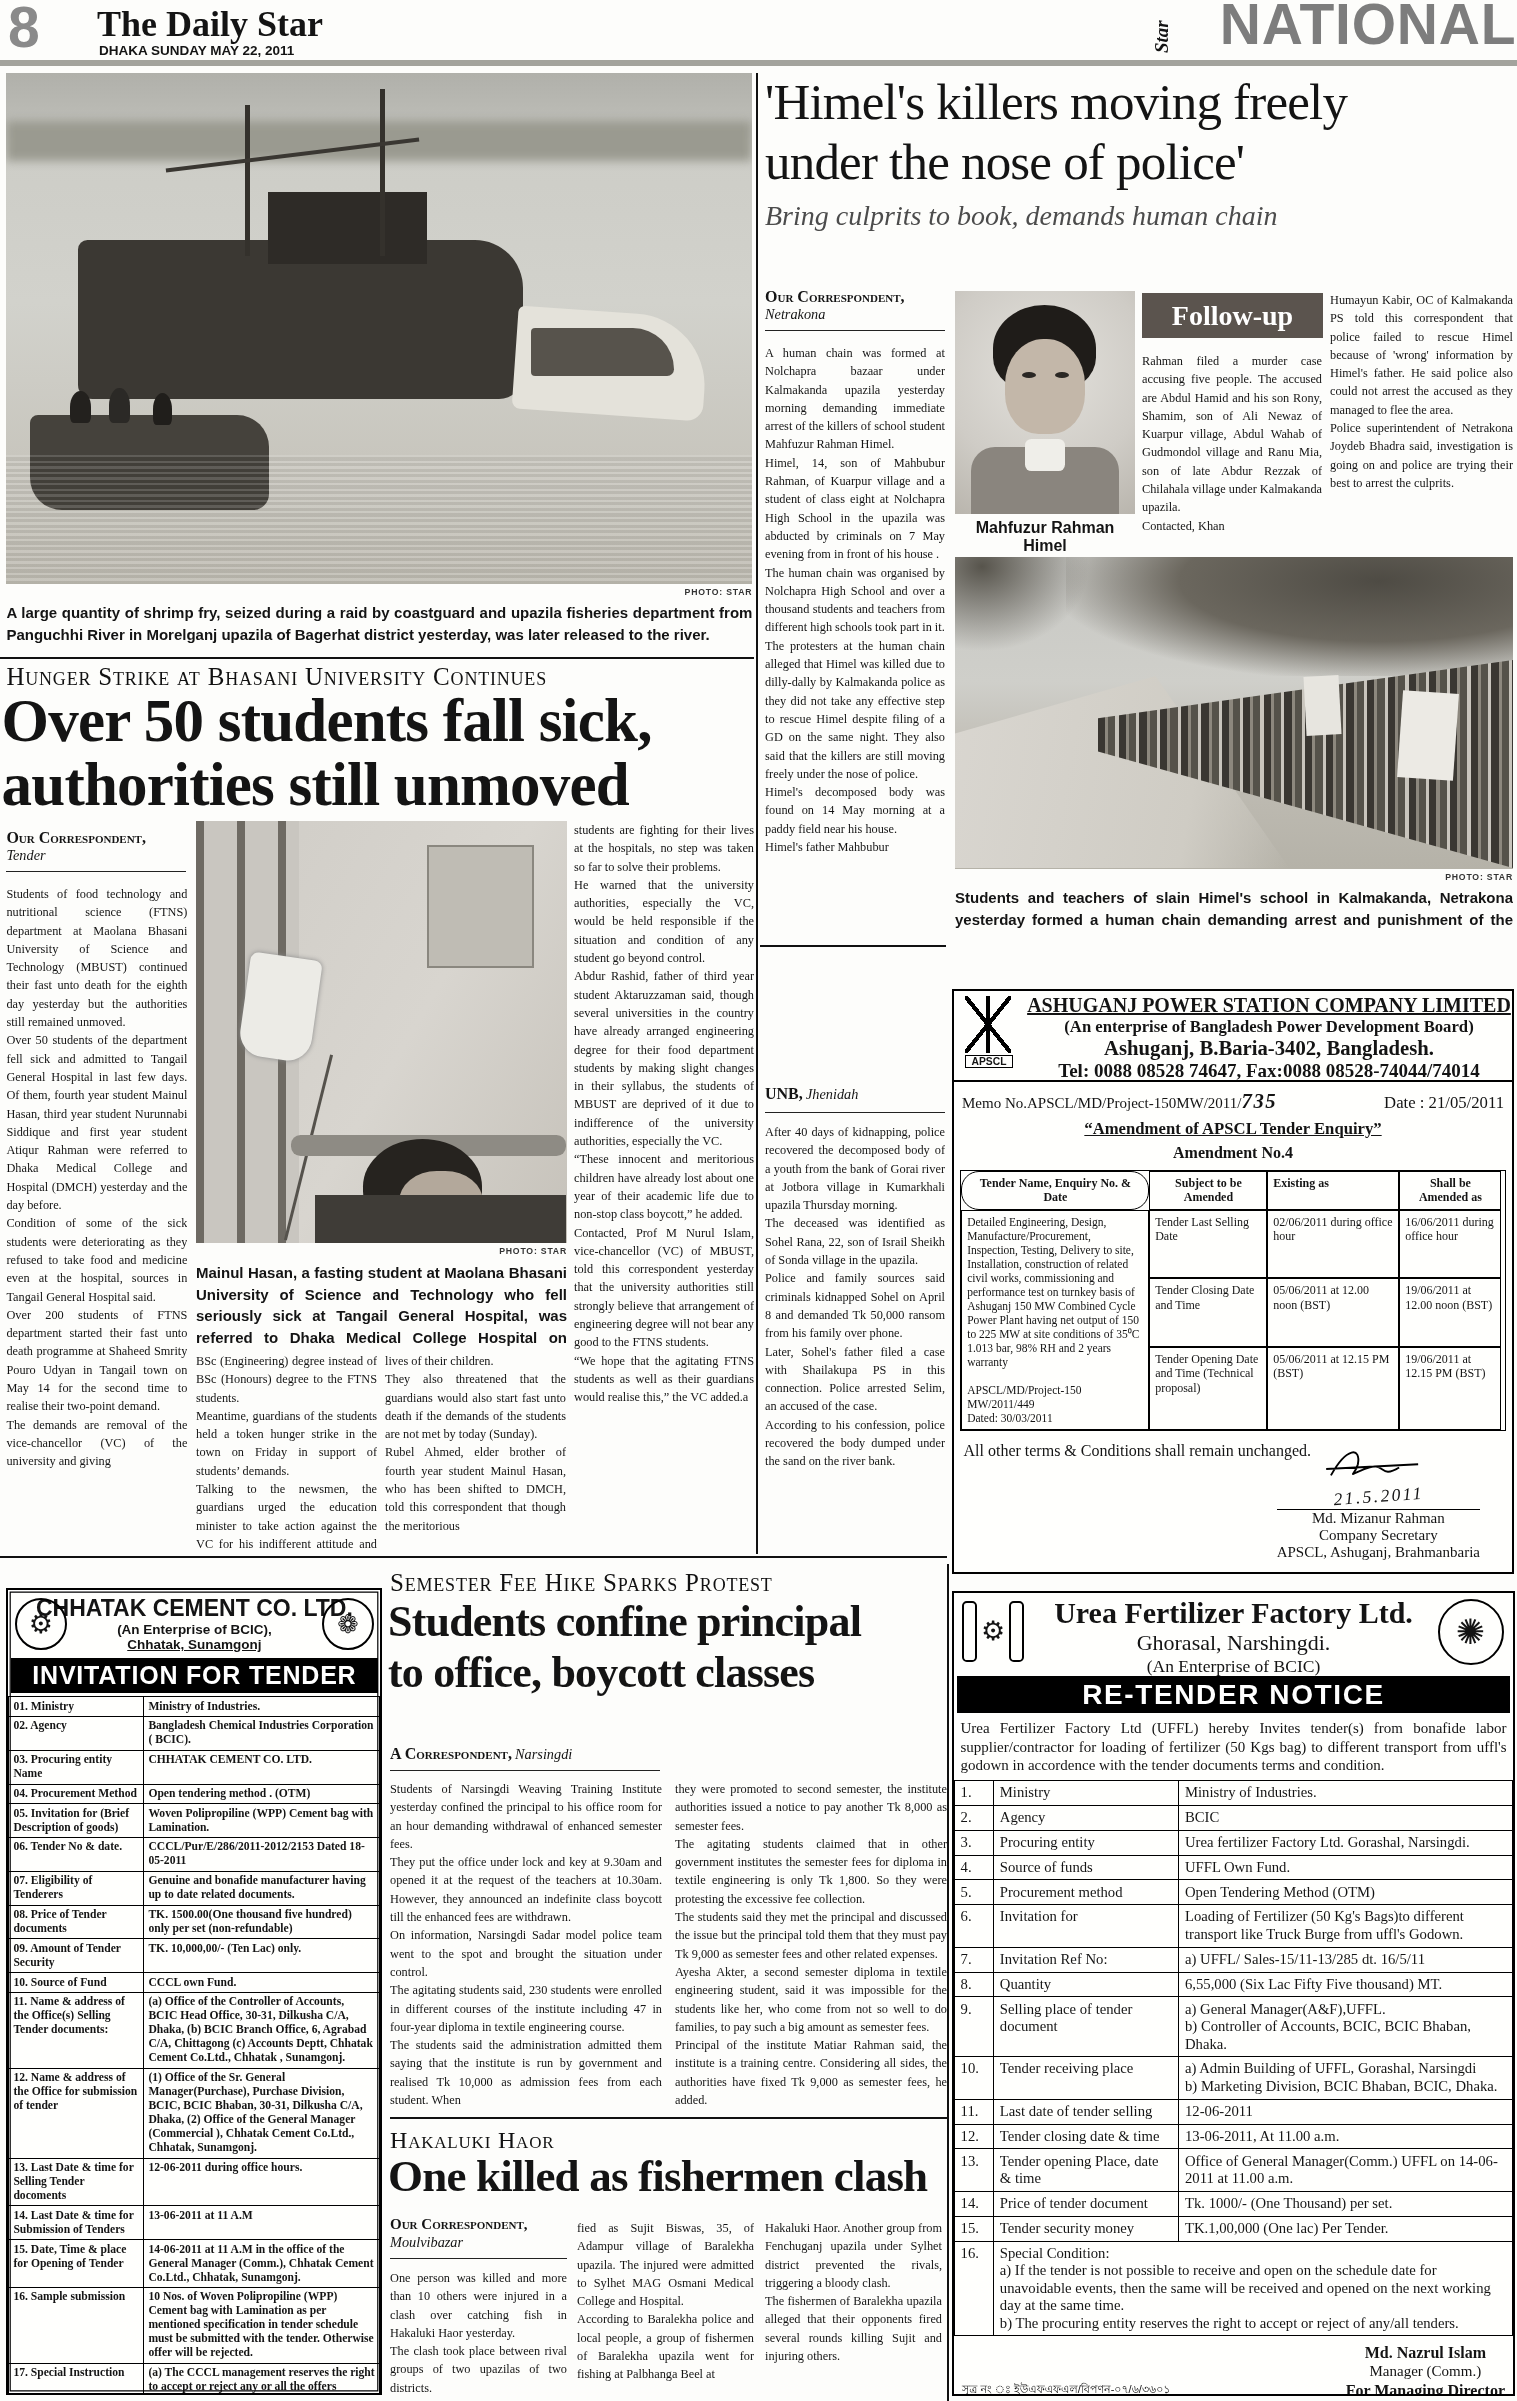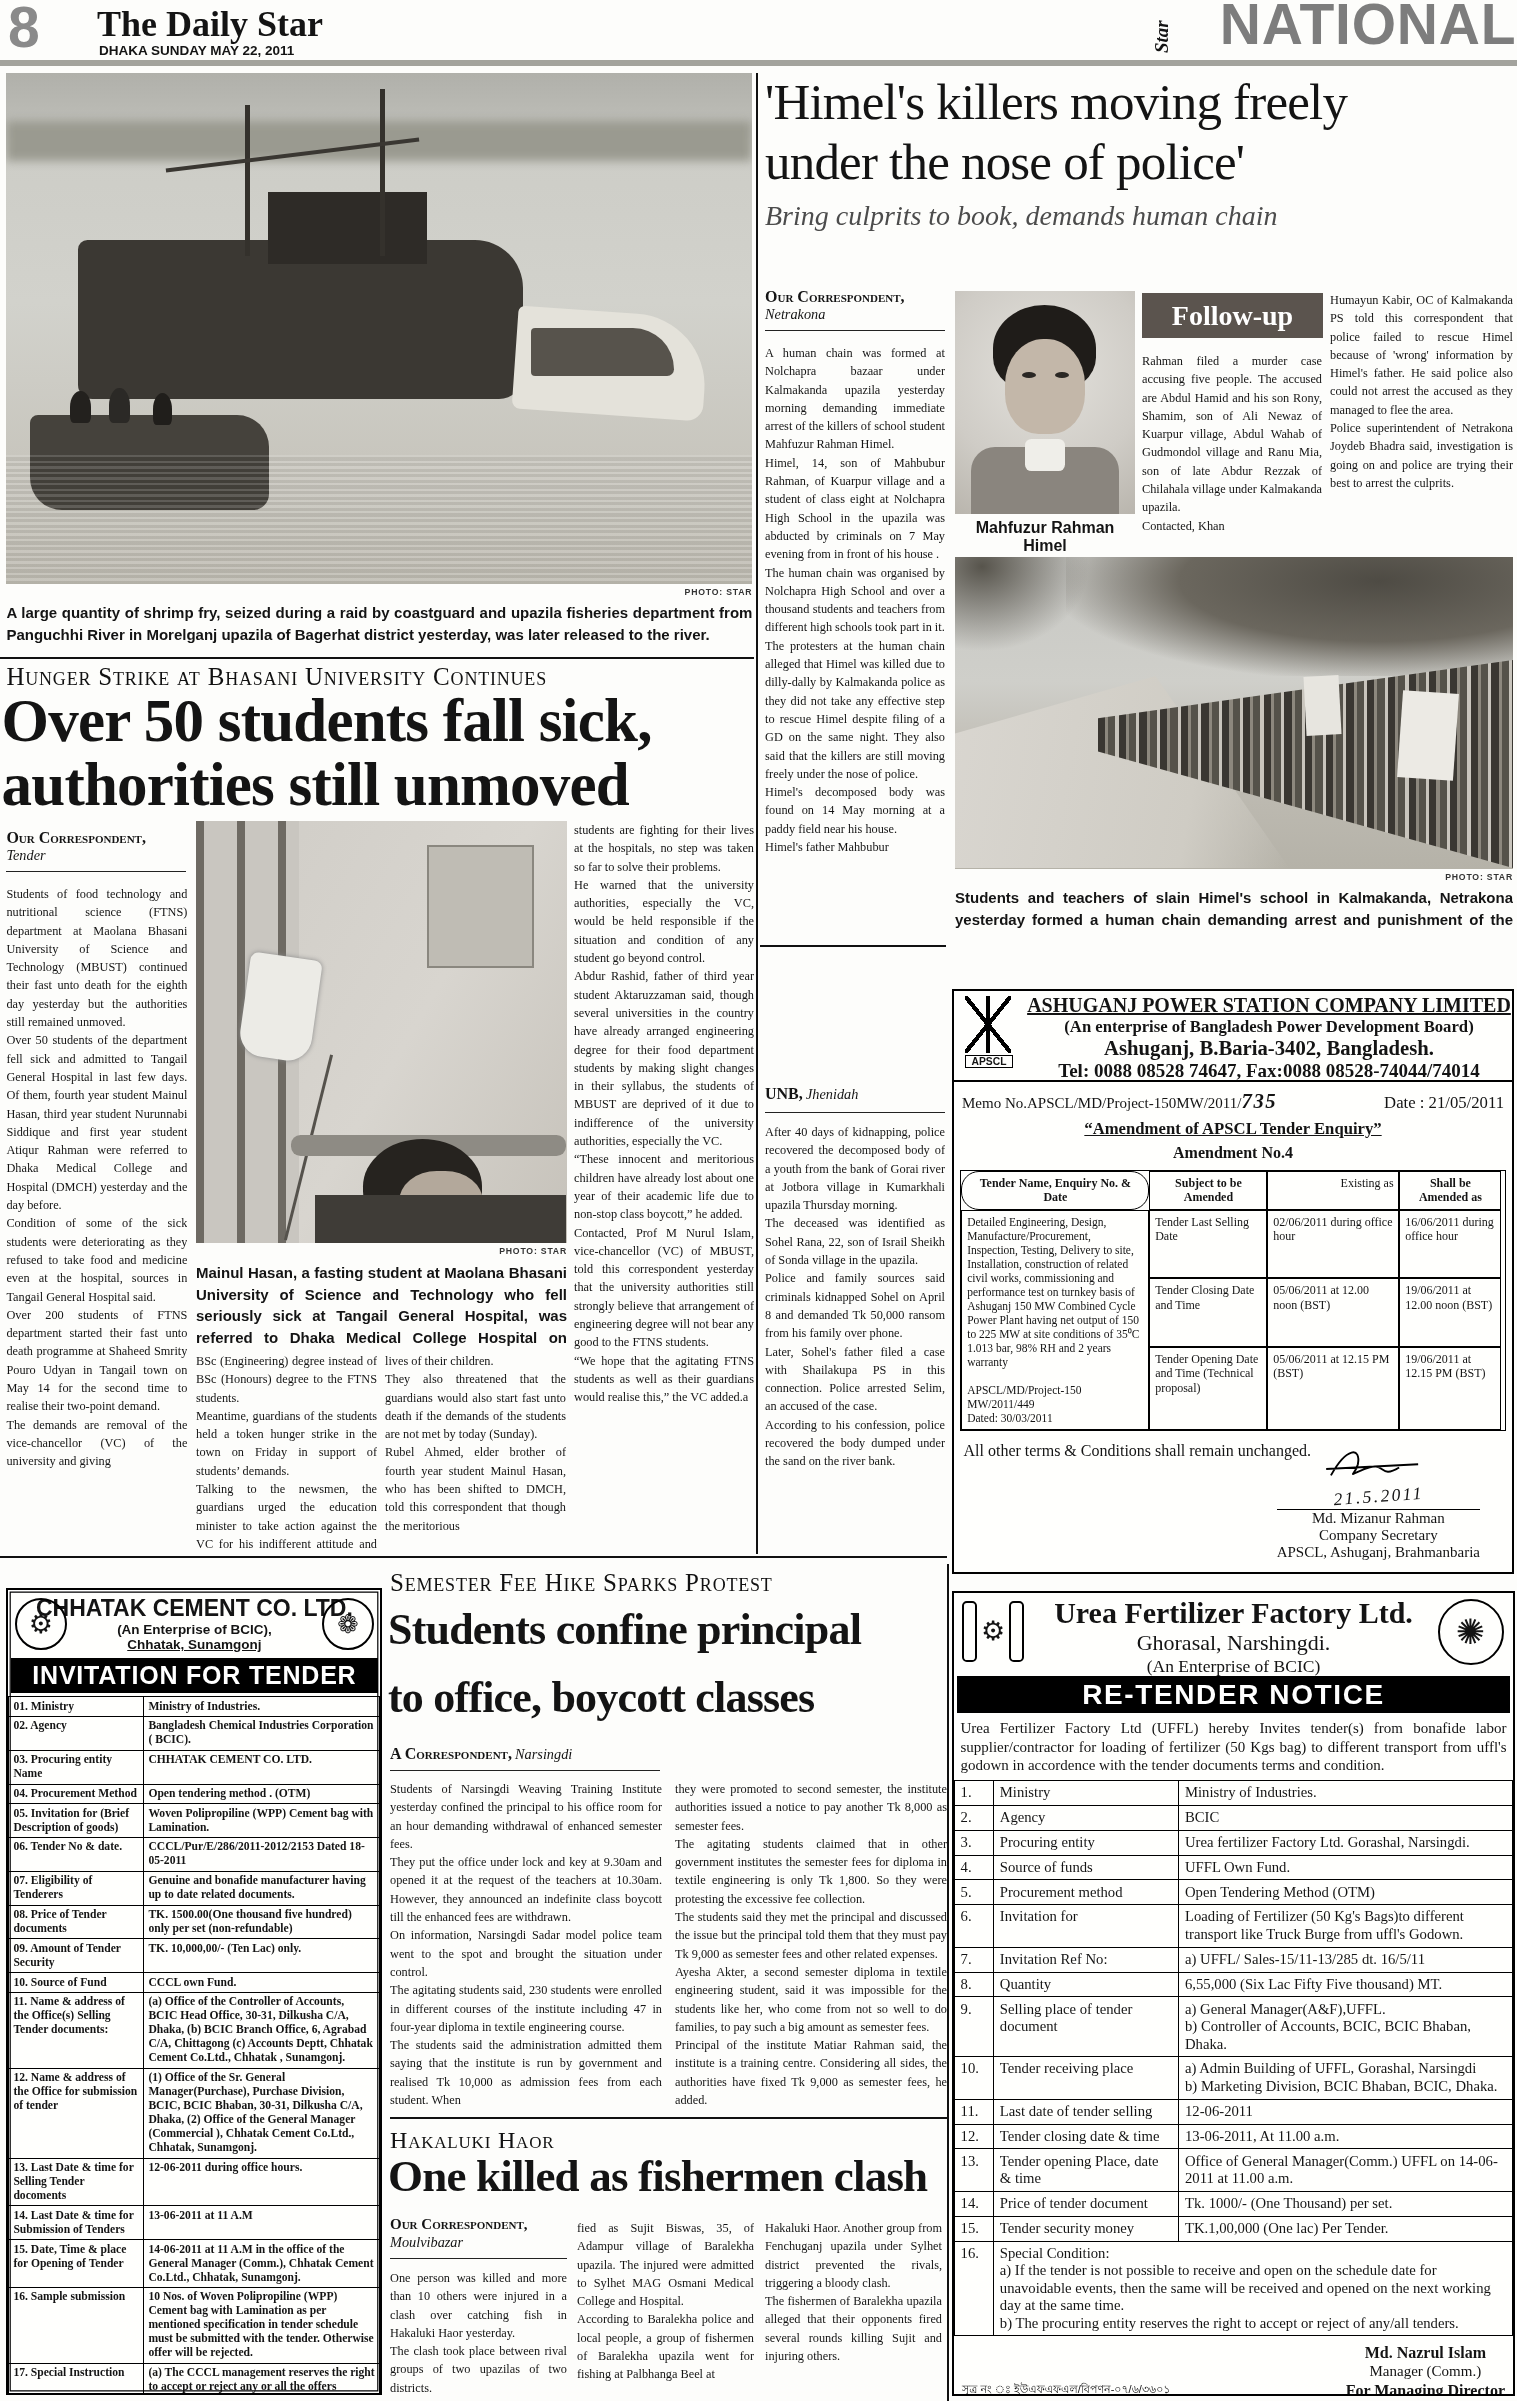--- a/index.html
+++ b/index.html
@@ -174,21 +174,21 @@
         <span>Memo No.APSCL/MD/Project-150MW/2011/</span><span style="font-size:20.7px;font-style:italic;font-weight:bold;letter-spacing:1.6px;">735</span>
       </div>
       <div style="font-size:16.7px;">Date : 21/05/2011</div>
     </div>
     <div style="text-align:center;font-size:16.7px;font-weight:bold;text-decoration:underline;margin-top:6.4px;">“Amendment of APSCL Tender Enquiry”</div>
     <div style="text-align:center;font-size:16px;font-weight:bold;margin-top:4.8px;">Amendment No.4</div>
 
     <div class="apscl-grid" style="margin:8px 6.4px 0 6.4px;grid-template-columns:188px 118px 132px 102px;font-size:12px;line-height:14.3px;">
       <div style="font-weight:bold;text-align:center;border-radius:18px;">Tender Name, Enquiry No. &amp; Date</div>
       <div style="font-weight:bold;text-align:center;">Subject to be Amended</div>
-      <div style="font-weight:normal;text-align:right;">Existing as</div>
+      <div style="font-weight:bold;text-align:left;">Existing as</div>
       <div style="font-weight:bold;text-align:center;">Shall be Amended as</div>
       <div class="pre" style="grid-row:2 / span 3;font-size:11.5px;line-height:14px;">Detailed Engineering, Design, Manufacture/Procurement, Inspection, Testing, Delivery to site, Installation, construction of related civil works, commissioning and performance test on turnkey basis of Ashuganj 150 MW Combined Cycle Power Plant having net output of 150 to 225 MW at site conditions of 35⁰C 1.013 bar, 98% RH and 2 years warranty
 
 APSCL/MD/Project-150 MW/2011/449
 Dated: 30/03/2011</div>
       <div>Tender Last Selling Date</div>
       <div>02/06/2011 during office hour</div>
       <div>16/06/2011 during office hour</div>
       <div>Tender Closing Date and Time</div>
       <div>05/06/2011 at 12.00 noon (BST)</div>
@@ -290,21 +290,21 @@
       <tr>
             <td>17. Special Instruction</td>
             <td>(a) The CCCL management  reserves the right to accept or reject any or all  the offers without assigning any reason thereof  (b) Due to unavoidable circumstances if the tender shall not possible to receive / open in schedule date &amp; time, the same will be received / opened on the following 2 (Two) consecutive working days at the same offices &amp; time.</td>
           </tr>
     </tbody>
       </table>
 
   </div>
 
   <div class="abs kicker" style="left:390px;top:1569px;">Semester Fee Hike Sparks Protest</div>
-  <div class="abs headline pre" style="left:388px;top:1596px;width:565px;font-size:44px;line-height:68px;">Students confine principal
+  <div class="abs headline pre" style="left:388px;top:1596px;width:565px;font-size:44px;line-height:51px;">Students confine principal
 to office, boycott classes</div>
   <div class="abs" style="left:390px;top:1745px;width:270px;border-bottom:1.2px solid #222;padding-bottom:6.4px;">
     <span class="by-name">A Correspondent,</span>
     <span class="by-place">Narsingdi</span>
   </div>
   <div class="abs body-txt just pre" style="left:390px;top:1780px;width:272px;height:332px;">Students of Narsingdi Weaving Training Institute yesterday confined the principal to his office room for an hour demanding withdrawal of enhanced semester fees.
 They put the office under lock and key at 9.30am and opened it at the request of the teachers at 10.30am. However, they announced an indefinite class boycott till the enhanced fees are withdrawn.
 On information, Narsingdi Sadar model police team went to the spot and brought the situation under control.
 The agitating students said, 230 students were enrolled in different courses of the institute including 47 in four-year diploma in textile engineering course.
 The students said the administration admitted them saying that the institute is run by government and realised Tk 10,000 as admission fees from each student. When</div>

